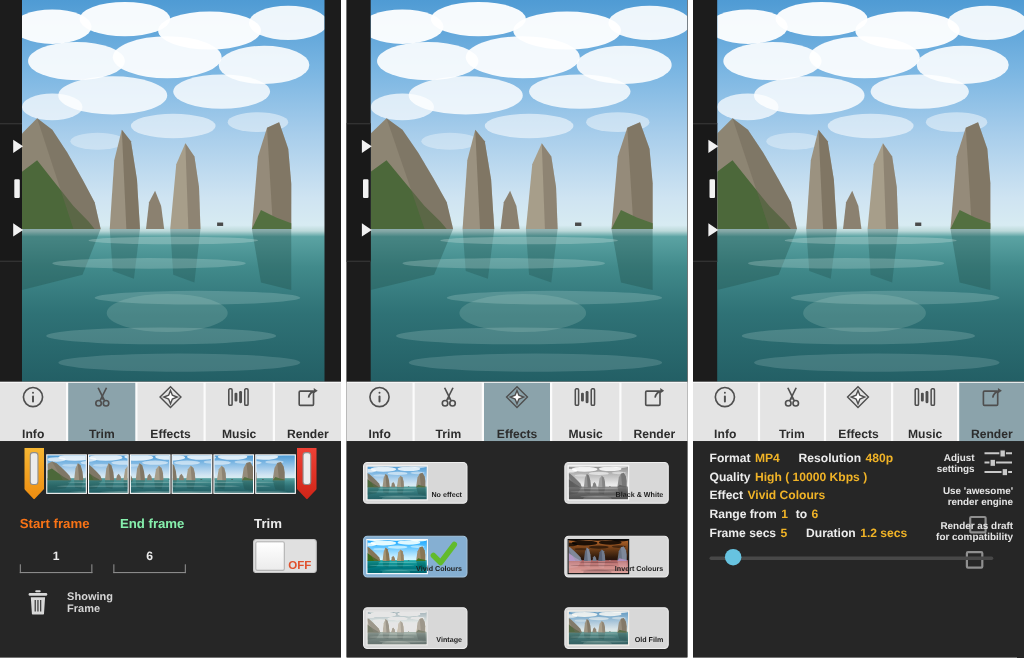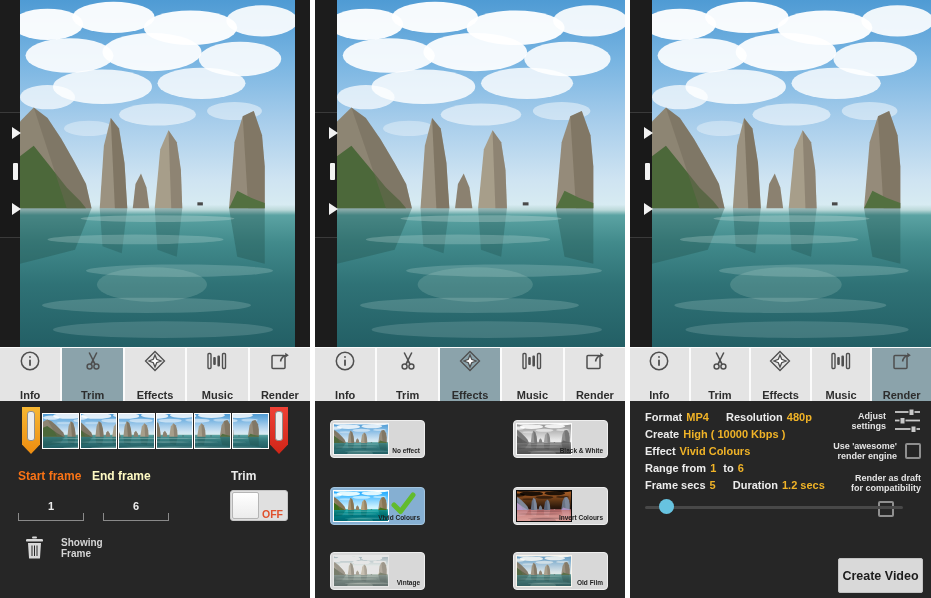--- a/index.html
+++ b/index.html
@@ -48,21 +48,21 @@
           clip-path:polygon(0 0,100% 0,100% 80%,50% 100%,0 80%);z-index:2;}
   .handle::after{content:"";position:absolute;left:50%;transform:translateX(-50%);top:4px;
                  width:6px;height:28px;background:#ececec;border:1px solid #8f8f8f;border-radius:3px;}
   .handle-start{left:22px;background:linear-gradient(180deg,#f7b733,#ee8d10);}
   .handle-end{left:270px;background:linear-gradient(180deg,#ef4136,#cf2517);}
   .film-thumb{position:absolute;top:12px;width:37px;height:36px;background:#fff;z-index:1;}
   .film-thumb .photo{position:absolute;left:1px;right:1px;top:1px;bottom:1px;
                      --w:240%;--h:175%;--oy:-38%;}
   .sec-label{position:absolute;font-size:12px;font-weight:bold;line-height:13px;}
   .lbl-start{left:18px;top:69px;color:#f97316;}
-  .lbl-end{left:92px;top:69px;color:#fef9c3;}
+  .lbl-end{left:109px;top:69px;color:#86efac;}
   .lbl-trim{left:231px;top:69px;color:#ececec;}
   .efield{position:absolute;top:94px;width:66px;height:26px;color:#ececec;font-size:11px;
           font-weight:bold;text-align:center;line-height:22px;}
   .efield::after{content:"";position:absolute;left:0;right:0;bottom:0;height:7px;
                  border:1px solid #8a8a8a;border-top:none;}
   .efield-start{left:18px;} .efield-end{left:103px;}
   .toggle{position:absolute;left:230px;top:89px;width:58px;height:31px;background:#e0e0e0;
           border:1px solid #c6c6c6;border-radius:3px;cursor:pointer;}
   .toggle-thumb{position:absolute;left:1px;top:1px;bottom:1px;width:27px;
                 background:linear-gradient(180deg,#ffffff,#ececec);border:1px solid #b5b5b5;border-radius:2px;}
@@ -90,21 +90,21 @@
   .f-old{filter:saturate(.9) sepia(.12) contrast(.95);}
 
   
   .rline{position:absolute;left:15px;font-size:11px;font-weight:bold;color:#ececec;white-space:nowrap;}
   .rline .val{color:#f0b327;margin-left:4px;}
   .rline .grp{margin-left:14px;margin-top:44px;}
   .rl-1{top:10px;} .rl-2{top:27px;} .rl-3{top:44px;} .rl-4{top:61px;} .rl-5{top:78px;}
   .chk-row{position:absolute;right:10px;display:flex;align-items:center;gap:8px;}
   .chk-text{font-size:9px;font-weight:bold;color:#e4e4e4;line-height:10px;text-align:right;}
   .chk-box{width:16px;height:16px;border:2px solid #8f8f8f;border-radius:2px;cursor:pointer;}
-  .adj-row{top:6px;} .eng-row{top:40px;} .drf-row{top:72px;flex-direction:column;}
+  .adj-row{top:6px;} .eng-row{top:40px;flex-direction:column;} .drf-row{top:72px;flex-direction:column;}
   .sliders-ic{width:27px;height:27px;}
   .slider-track{position:absolute;left:15px;right:28px;top:105px;height:3px;background:#484848;
                 border-radius:2px;cursor:pointer;}
   .slider-thumb{position:absolute;left:29px;top:98px;width:15px;height:15px;border-radius:50%;
                 background:#67c3e0;cursor:pointer;}
   .vn-wrap{position:absolute;left:10px;top:154px;width:162px;height:33px;}
   .vn-wrap::after{content:"";position:absolute;left:0;right:0;bottom:2px;height:7px;
                   border:1px solid #8a8a8a;border-top:none;pointer-events:none;}
   .vn-wrap input{width:100%;height:100%;background:transparent;border:none;outline:none;
                  color:#dddddd;font-size:12px;padding:0 0 4px 8px;font-family:"Liberation Sans",sans-serif;}
@@ -1060,21 +1060,21 @@
           </span>
         <span class="tab-label">Render</span>
         </div>
     </div>
     <div class="content">
       <div class="rline rl-1">
         <span>Format</span><span class="val">MP4</span>
         <span class="grp">Resolution</span><span class="val">480p</span>
       </div>
       <div class="rline rl-2">
-        <span>Create</span><span class="val">High ( 10000 Kbps )</span>
+        <span>Quality</span><span class="val">High ( 10000 Kbps )</span>
       </div>
       <div class="rline rl-3">
         <span>Effect</span><span class="val">Vivid Colours</span>
       </div>
       <div class="rline rl-4">
         <span>Range from</span><span class="val">1</span>
         <span style="margin-left:4px">to</span><span class="val">6</span>
       </div>
       <div class="rline rl-5">
         <span>Frame secs</span><span class="val">5</span>
@@ -1105,17 +1105,16 @@
       </div>
       <div class="chk-row drf-row">
         <div class="chk-text">
           <div>Render as draft</div>
             <div>for compatibility</div>
         </div>
         <div class="chk-box"></div>
       </div>
       <div class="slider-track"></div>
       <div class="slider-thumb"></div>
-      <div class="create-btn">Create Video</div>
     </div>
   </div>
 
 </div>
 
 </body></html>

